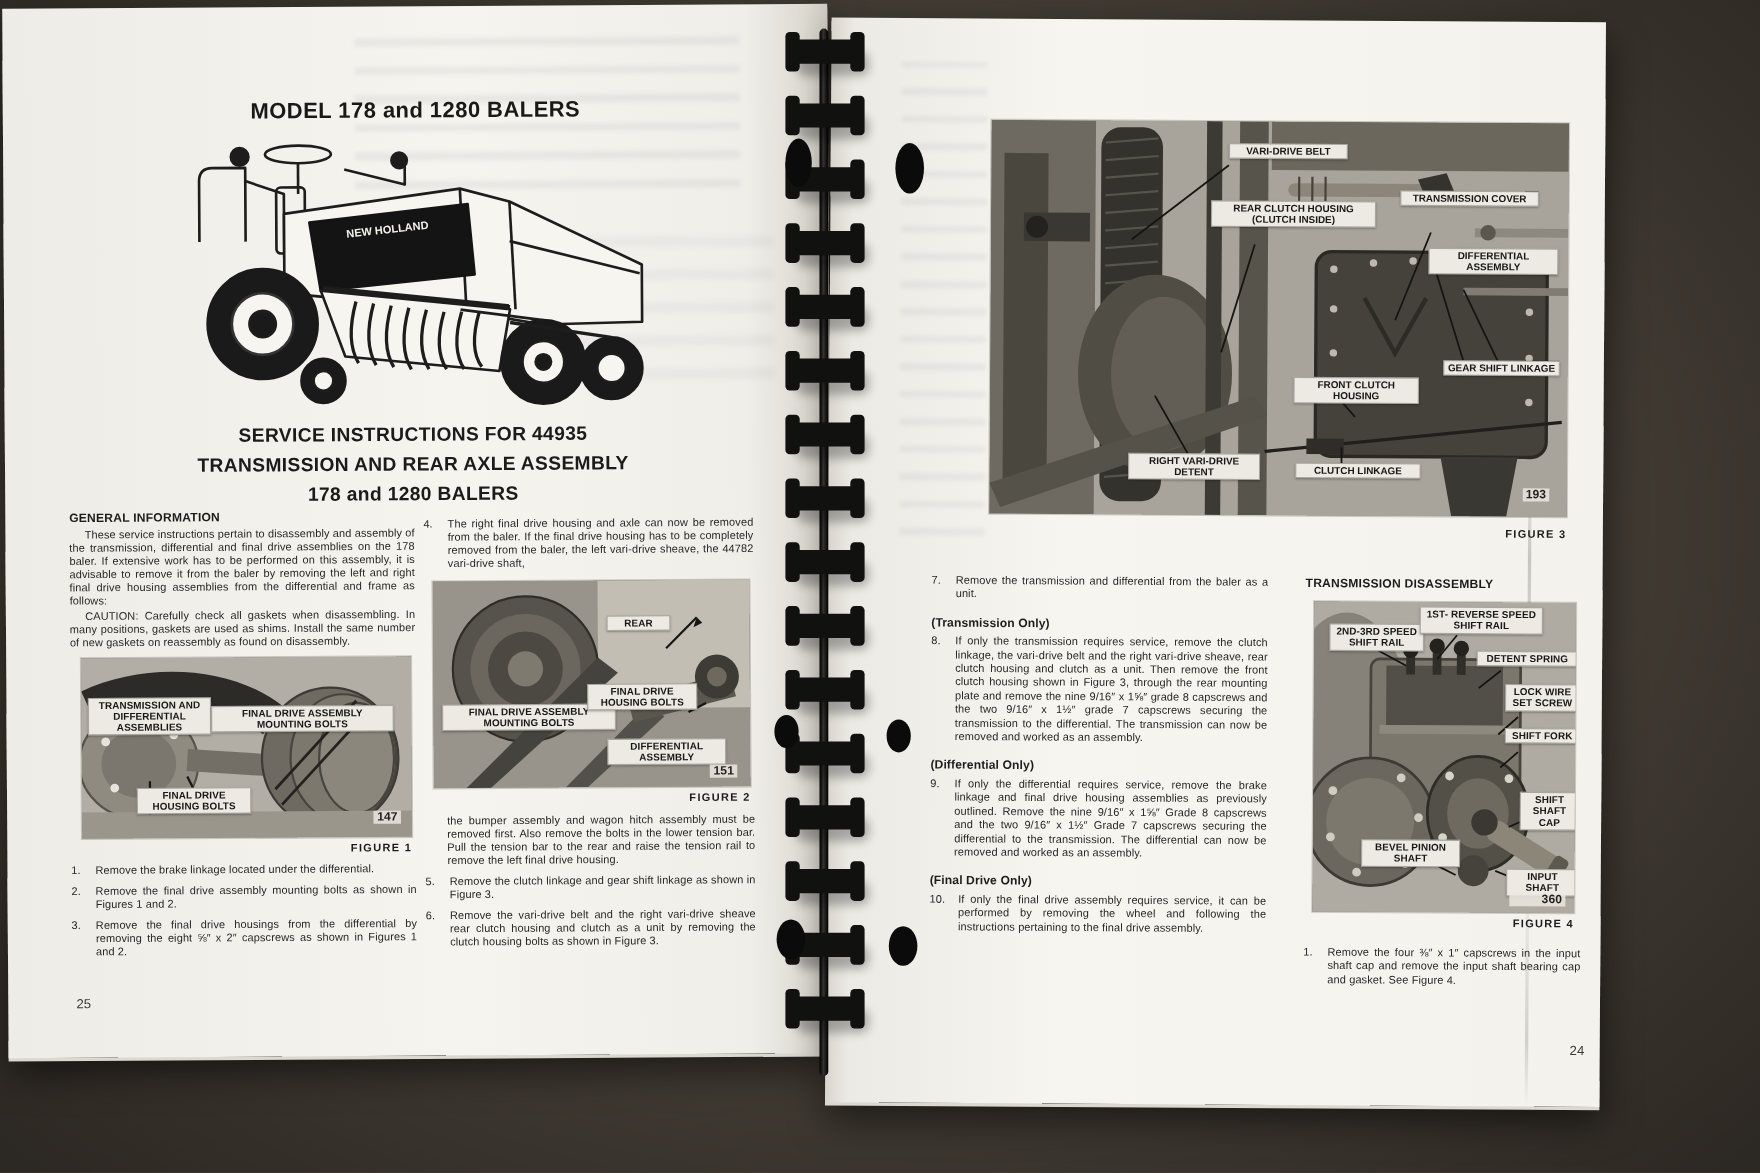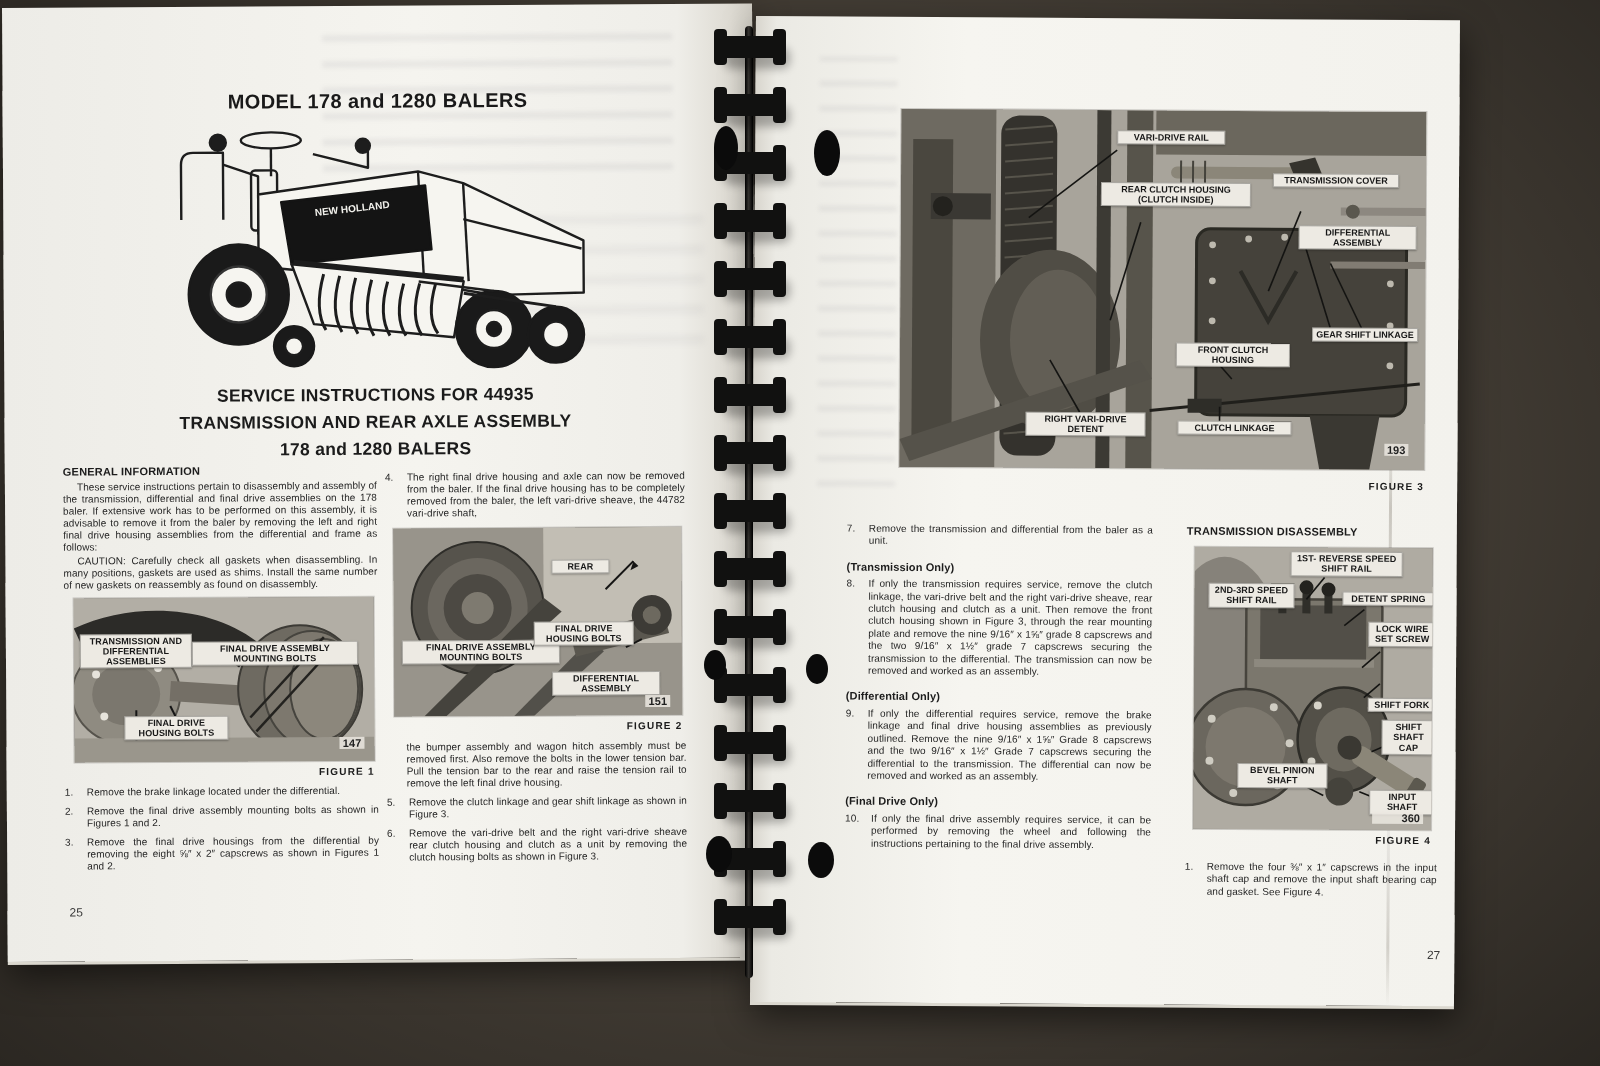--- a/index.html
+++ b/index.html
@@ -319,21 +319,21 @@
         <line x1="216" y1="40" x2="128" y2="108"></line>
         <line x1="240" y1="112" x2="210" y2="210"></line>
         <line x1="400" y1="100" x2="368" y2="180"></line>
         <line x1="430" y1="152" x2="468" y2="230"></line>
         <line x1="300" y1="232" x2="332" y2="268"></line>
         <line x1="430" y1="216" x2="400" y2="120"></line>
         <line x1="180" y1="302" x2="150" y2="250"></line>
         <line x1="320" y1="312" x2="320" y2="296"></line>
       </g>
     </svg>
-    <div class="flabel" style="left:216px;top:20px;width:100px;">VARI-DRIVE RAIL</div>
+    <div class="flabel" style="left:216px;top:20px;width:100px;">VARI-DRIVE BELT</div>
     <div class="flabel" style="left:200px;top:72px;width:142px;">REAR CLUTCH HOUSING (CLUTCH INSIDE)</div>
     <div class="flabel" style="left:372px;top:62px;width:118px;">TRANSMISSION COVER</div>
     <div class="flabel" style="left:398px;top:114px;width:110px;">DIFFERENTIAL ASSEMBLY</div>
     <div class="flabel" style="left:276px;top:232px;width:106px;">FRONT CLUTCH HOUSING</div>
     <div class="flabel" style="left:412px;top:216px;width:98px;">GEAR SHIFT LINKAGE</div>
     <div class="flabel" style="left:126px;top:302px;width:112px;">RIGHT VARI-DRIVE DETENT</div>
     <div class="flabel" style="left:278px;top:310px;width:106px;">CLUTCH LINKAGE</div>
     <div class="fignum" style="right:16px;bottom:14px;">193</div>
   </div>
   <div class="figcap" style="position:absolute;left:146px;top:456px;width:525px;">FIGURE 3</div>
@@ -410,39 +410,39 @@
           <line x1="58" y1="44" x2="84" y2="58"></line>
           <line x1="130" y1="30" x2="112" y2="52"></line>
           <line x1="170" y1="62" x2="150" y2="78"></line>
           <line x1="186" y1="104" x2="168" y2="120"></line>
           <line x1="186" y1="136" x2="170" y2="150"></line>
           <line x1="196" y1="196" x2="178" y2="204"></line>
           <line x1="110" y1="238" x2="130" y2="248"></line>
           <line x1="186" y1="252" x2="166" y2="244"></line>
         </g>
       </svg>
-      <div class="flabel" style="left:14px;top:36px;width:78px;">2ND-3RD SPEED SHIFT RAIL</div>
+      <div class="flabel" style="left:14px;top:20px;width:78px;">2ND-3RD SPEED SHIFT RAIL</div>
       <div class="flabel" style="left:96px;top:4px;width:104px;">1ST- REVERSE SPEED SHIFT RAIL</div>
       <div class="flabel" style="left:148px;top:44px;width:84px;">DETENT SPRING</div>
       <div class="flabel" style="left:174px;top:74px;width:60px;">LOCK WIRE SET SCREW</div>
-      <div class="flabel" style="left:174px;top:114px;width:60px;margin-top:36px;">SHIFT FORK</div>
+      <div class="flabel" style="left:174px;top:114px;width:60px;">SHIFT FORK</div>
       <div class="flabel" style="left:188px;top:172px;width:46px;">SHIFT SHAFT CAP</div>
       <div class="flabel" style="left:44px;top:216px;width:82px;">BEVEL PINION SHAFT</div>
       <div class="flabel" style="left:176px;top:242px;width:58px;">INPUT SHAFT</div>
       <div class="fignum" style="right:8px;bottom:6px;padding-left:29px;">360</div>
     </div>
     <div class="figcap" style="width:246px;">FIGURE 4</div>
 
     <div class="step" style="margin-top:14px;">
       <span class="n">1.</span>
       <span class="t">Remove the four ⅜″ x 1″ capscrews in the input shaft cap and remove the input shaft bearing cap and gasket. See Figure 4.</span>
     </div>
   </div>
 
-  <div class="pagenum" style="right:14px;top:928px;">27</div>
+  <div class="pagenum" style="right:14px;top:928px;">24</div>
 </div>
 
 <div class="spine"></div>
 <div id="binding">
     <div class="clip" style="top: 36px;"></div>
     <div class="clip" style="top: 94px;"></div>
     <div class="clip" style="top: 152px;"></div>
     <div class="clip" style="top: 210px;"></div>
     <div class="clip" style="top: 268px;"></div>
     <div class="clip" style="top: 326px;"></div>

